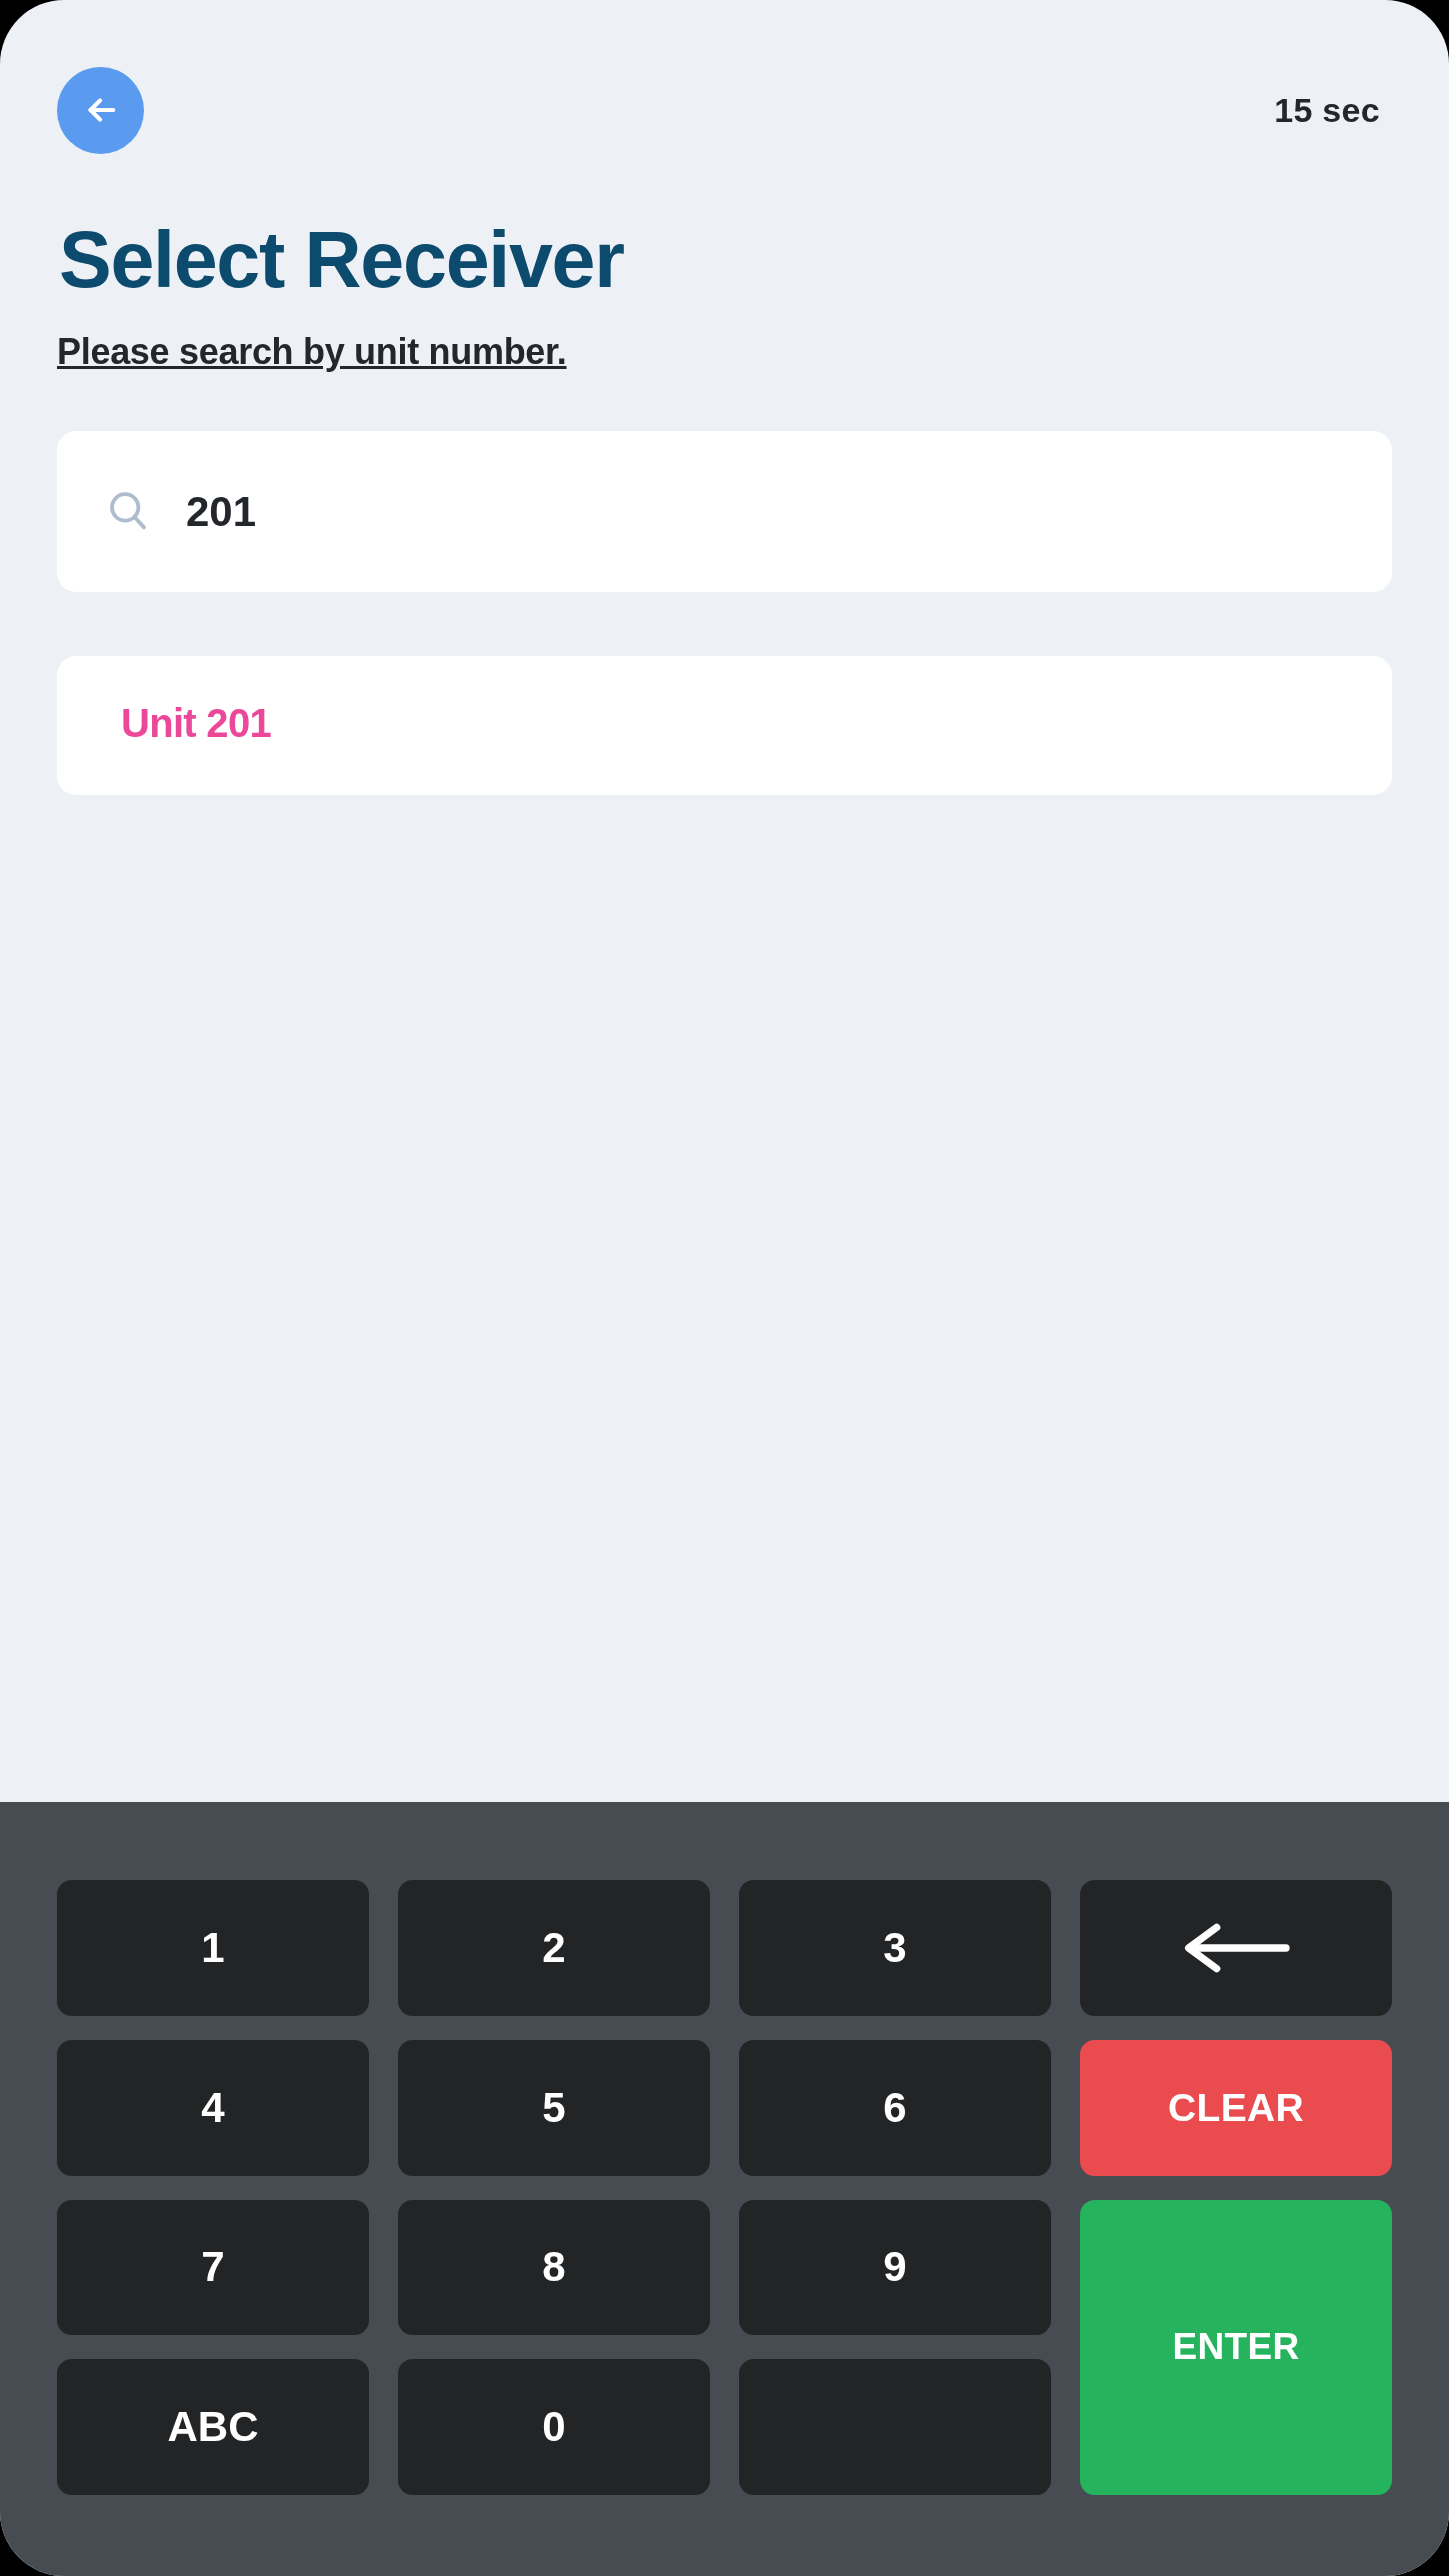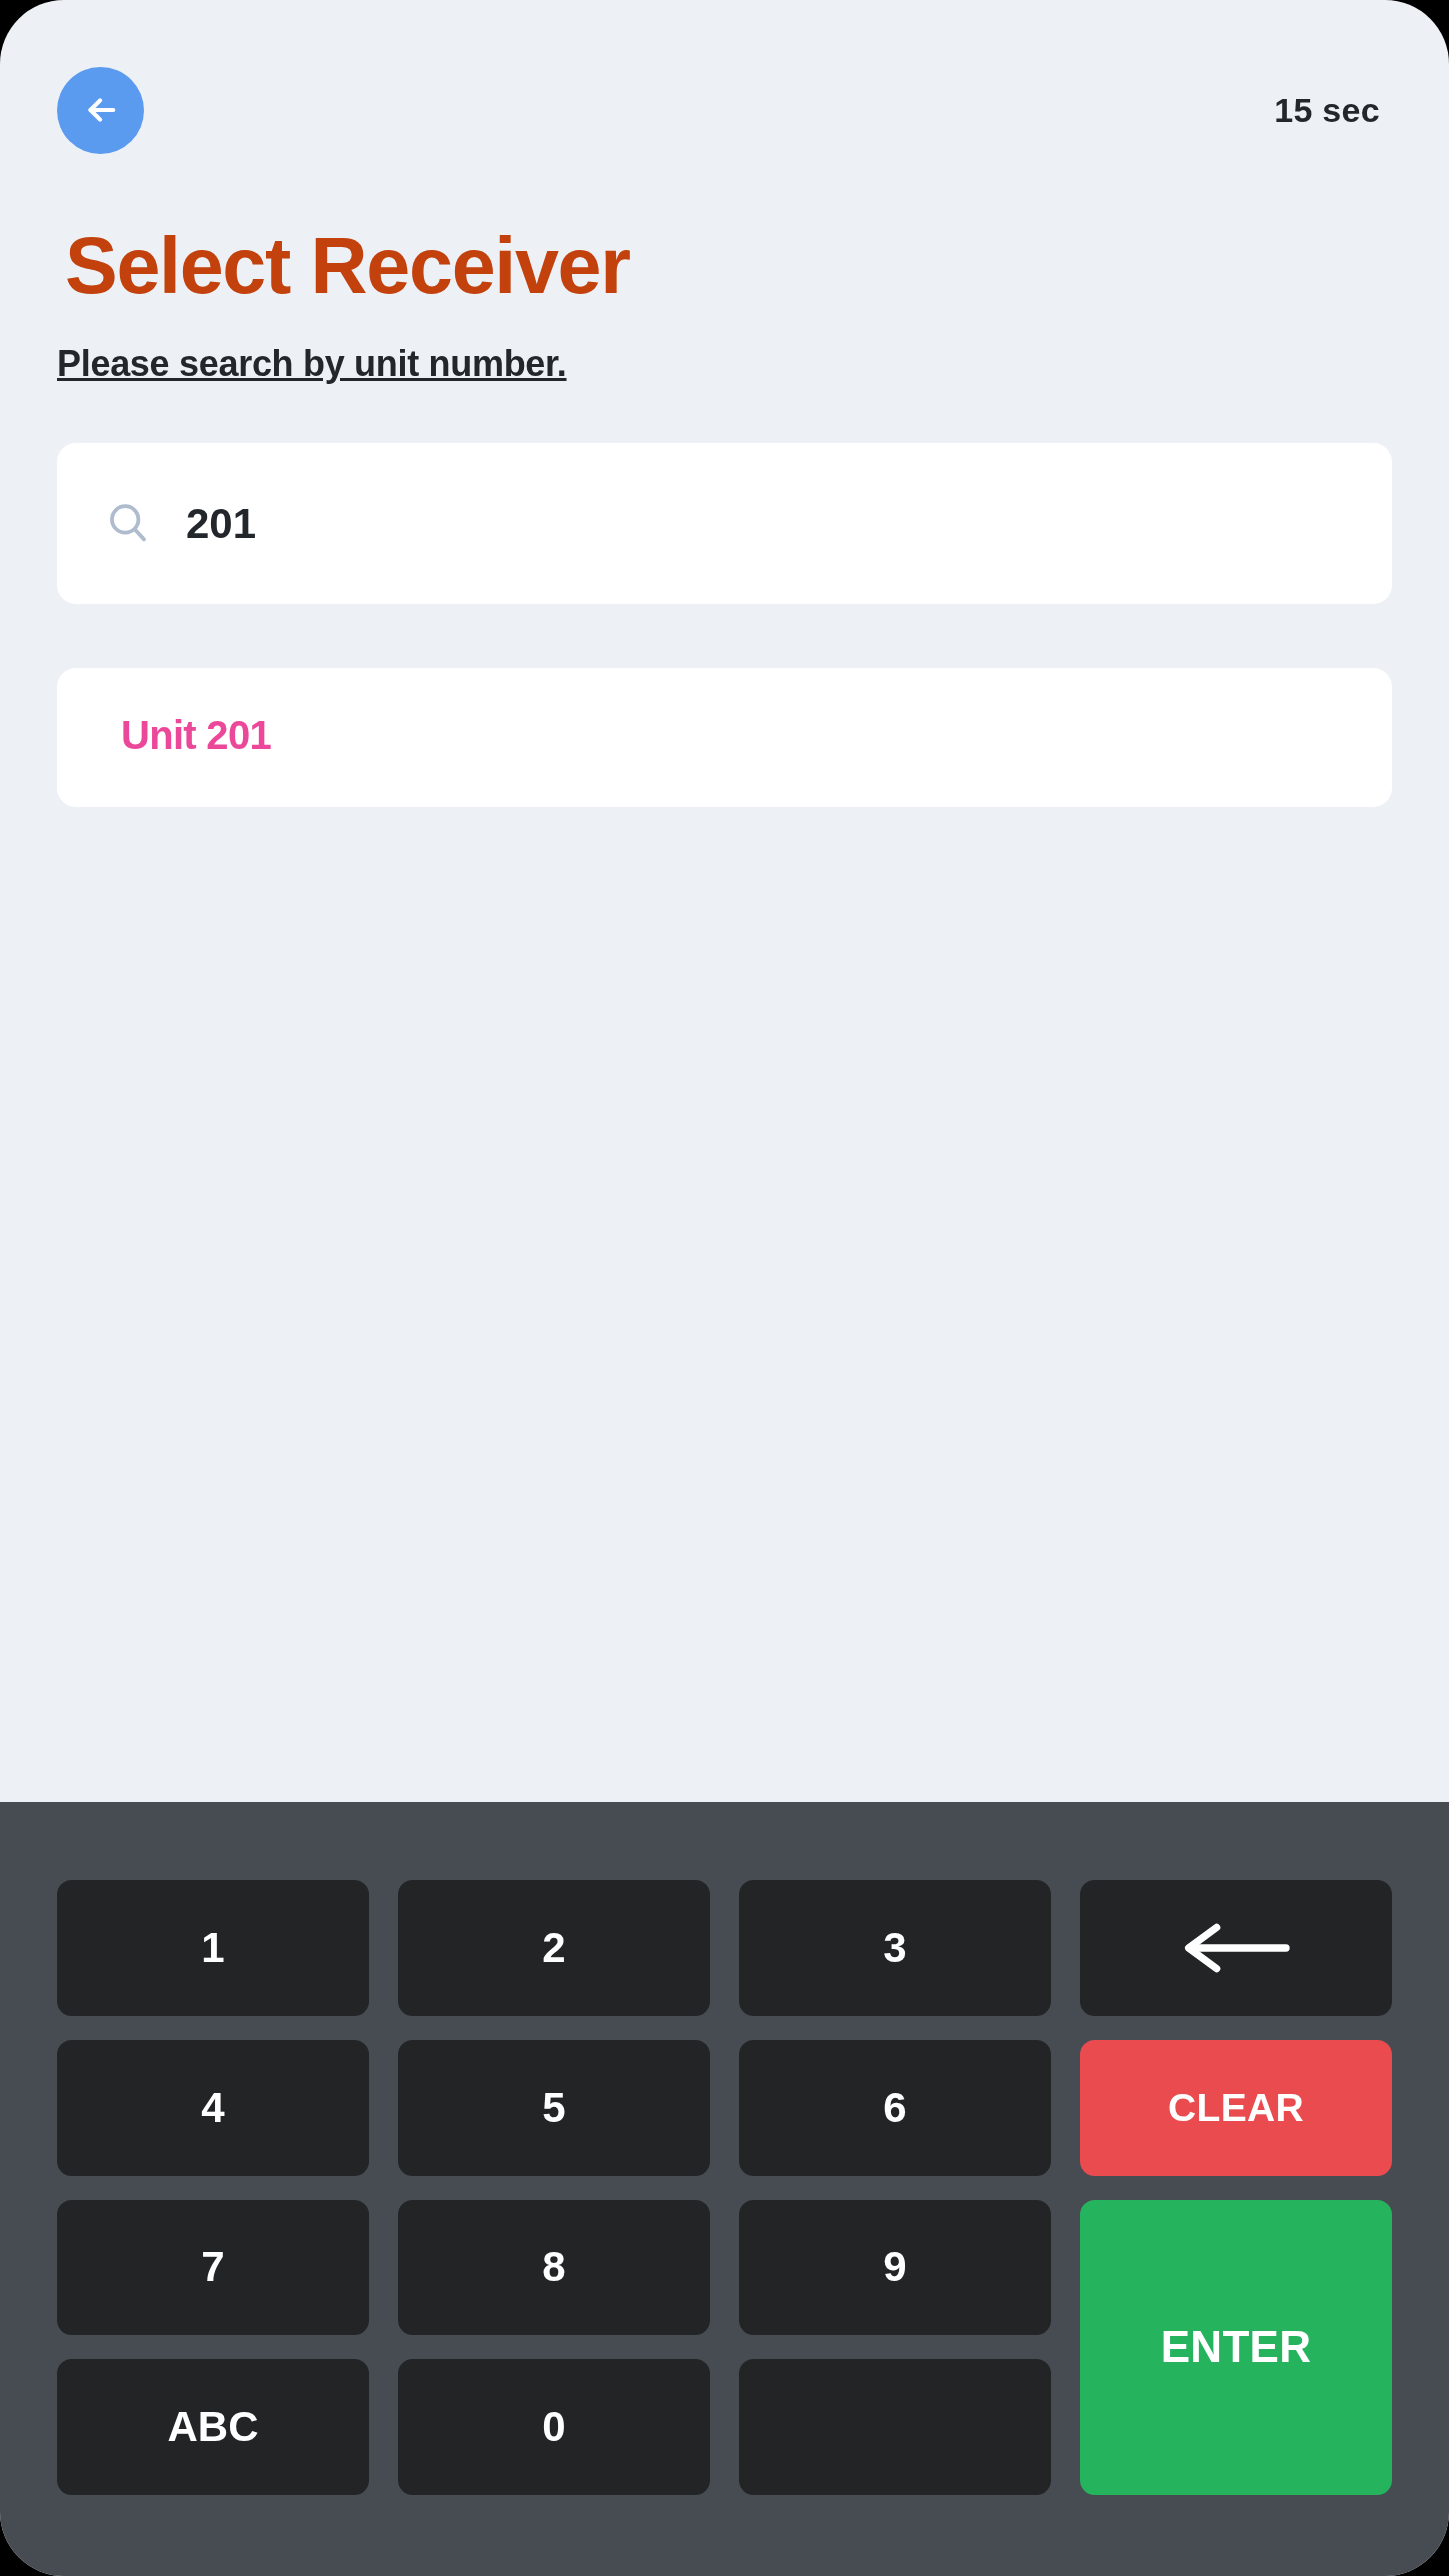--- a/index.html
+++ b/index.html
@@ -56,25 +56,25 @@
 
   .timer {
     font-size: 34px;
     font-weight: bold;
     color: #23272b;
     letter-spacing: 0.3px;
     padding-right: 12px;
   }
 
   .page-title {
-    margin: 8px;
+    margin: 2px;
     padding-top: 84px;
     font-size: 79px;
     font-weight: bold;
-    color: #c2410c;
+    color: #0c4a6e;
     letter-spacing: -1.3px;
     line-height: 1.0;
   }
 
   .page-subtitle {
     margin: 0;
     padding-top: 30px;
     font-size: 36px;
     font-weight: bold;
     color: #23272b;
@@ -151,21 +151,21 @@
     justify-content: center;
     cursor: pointer;
     padding: 0;
   }
   .key.blank { color: transparent; }
   .key-clear { background: #ea4b4f; font-size: 39px; letter-spacing: 0.3px; text-align: right; }
   .key-enter {
     background: #26b35e;
     grid-column: 4;
     grid-row: 3 / span 2;
-    font-size: 44px;
+    font-size: 37px;
     letter-spacing: 0.3px;
   }
   .key-backspace svg { display:block; }
 </style>
 </head>
 <body>
 
 <div class="device">
 
   <div class="content">

